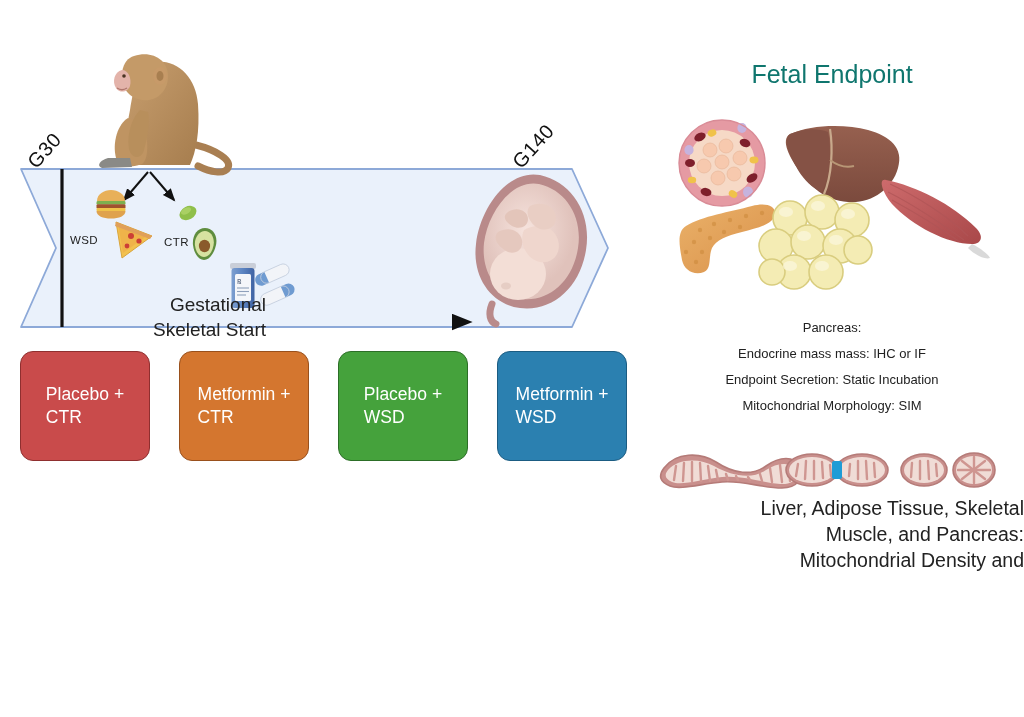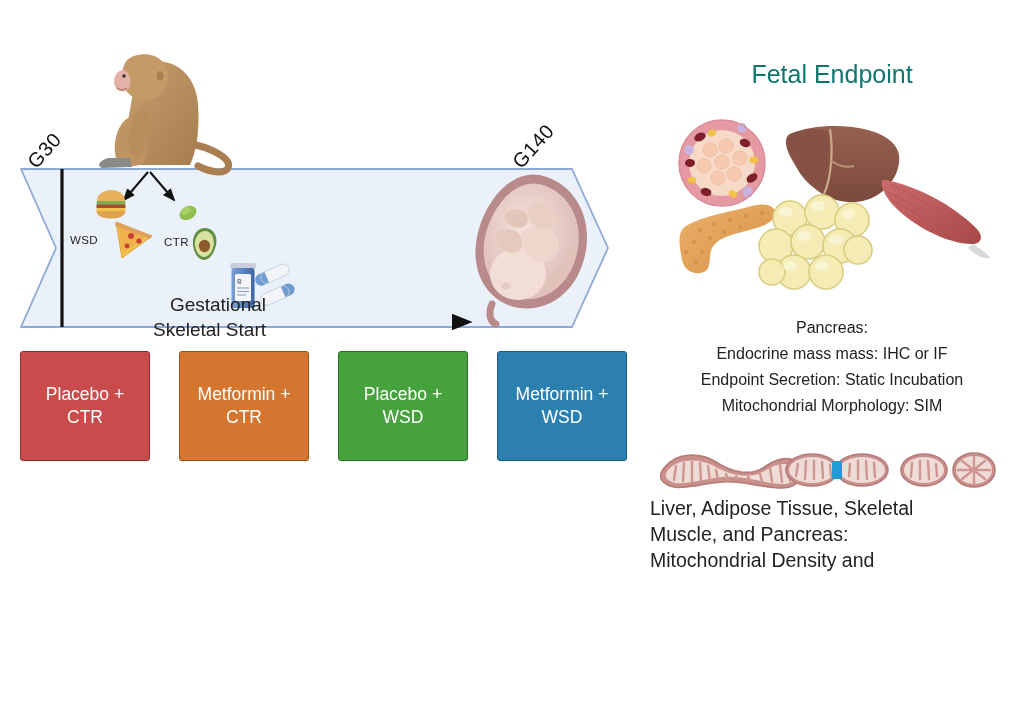--- a/index.html
+++ b/index.html
@@ -25,41 +25,41 @@
   #ctr-label{left:164px;top:236px;}
 
   #gest-text{
     position:absolute;left:86px;top:264px;width:180px;text-align:right;
     font-size:19px;line-height:25px;color:#222;margin-top:28px;
   }
 
   
   #groups{position:absolute;left:20px;top:351px;display:flex;gap:29px;}
   .group-box{
-    width:130px;height:110px;border-radius:3px;
+    width:130px;height:110px;border-radius:13px;
     display:flex;align-items:center;justify-content:center;
-    color:#fff;font-size:17.5px;line-height:23px;text-align:center;
+    color:#fff;font-size:17.5px;line-height:23px;
     box-sizing:border-box;
   }
   .gb-red   {background:#c94b4b;border:1.6px solid #8f2f2f;}
   .gb-orange{background:#d4762f;border:1.6px solid #99501c;}
   .gb-green {background:#45a23c;border:1.6px solid #2c6e27;}
   .gb-blue  {background:#2b80b0;border:1.6px solid #1b5c82;}
 
   
   #fetal-title{
     position:absolute;left:640px;top:60px;width:384px;text-align:center;
     font-size:25px;color:#0f766e;
   }
   #assay-text{
     position:absolute;left:640px;top:315px;width:384px;text-align:center;
-    font-size:16px;line-height:26px;color:#222;
+    font-size:13px;line-height:26px;color:#222;
   }
   #tem-text{
-    position:absolute;left:650px;top:495px;width:374px;text-align:left;
+    position:absolute;left:650px;top:495px;width:374px;text-align:right;
     font-size:19.5px;line-height:26px;color:#222;
   }
   .nowrap-line{display:block;}
 </style>
 </head>
 <body>
 
 <div class="fig">
 
   <svg id="banner-svg" viewBox="0 0 1024 717">

